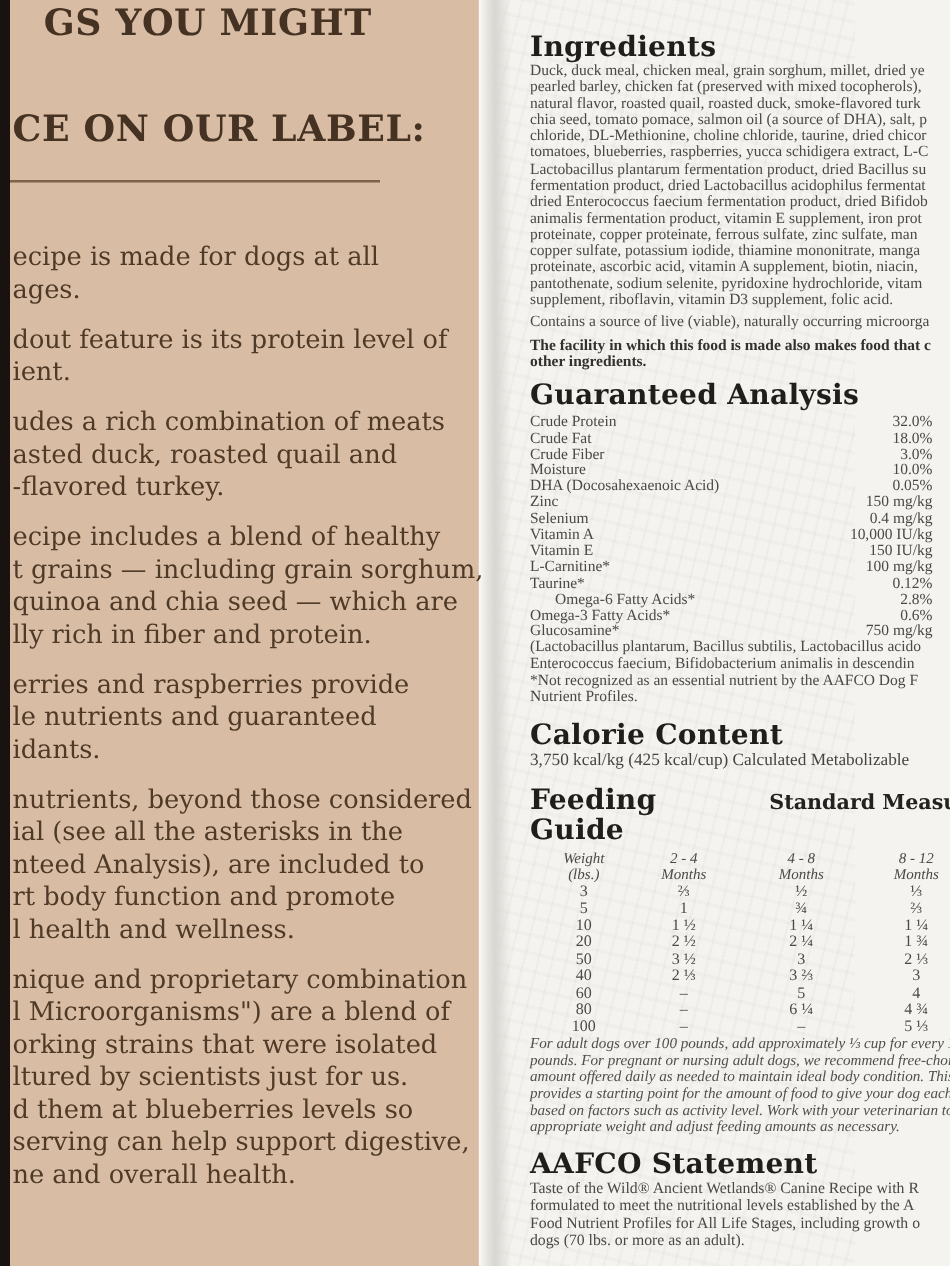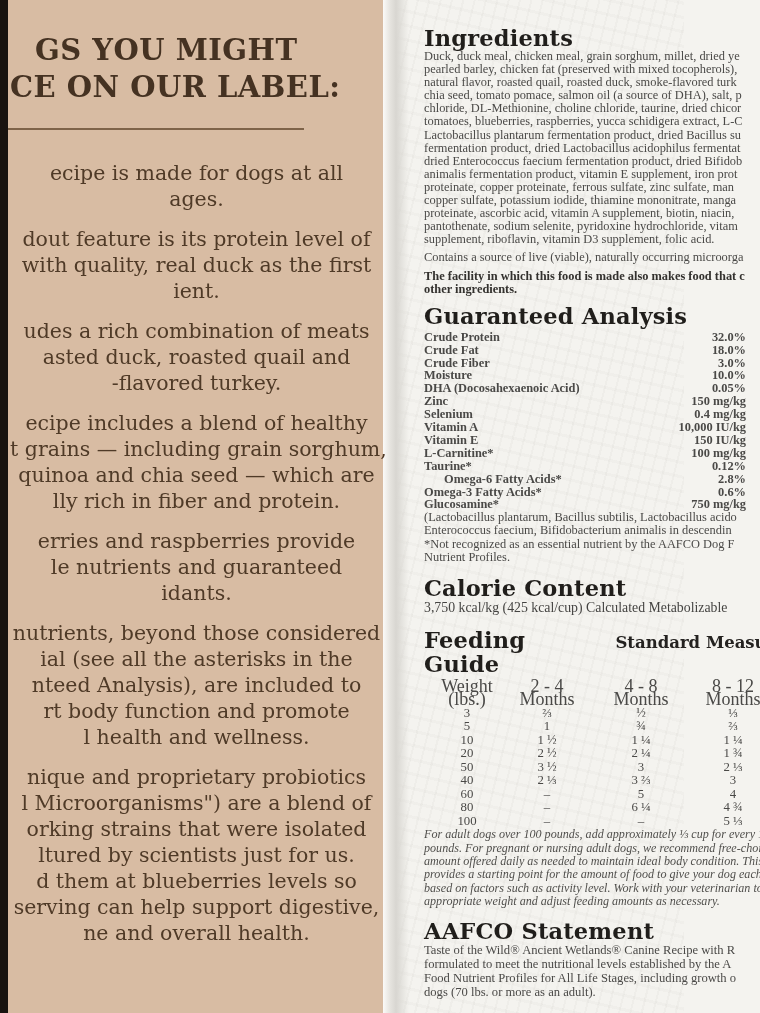--- a/index.html
+++ b/index.html
@@ -13,28 +13,28 @@
     position:absolute;left:0;top:0;width:8px;height:100%;
     background:#181310;z-index:3;
   }
   .left-panel{
     position:absolute;left:8px;top:0;width:375px;height:100%;
     background:#d8bca3;color:#4f3a27;z-index:2;
     font-family:"DejaVu Serif", serif;
   }
   .lp-heading{
     font-weight:bold;font-size:29px;line-height:37px;letter-spacing:.5px;
-    color:#453222;padding-top:32px;
+    color:#453222;
   }
   .lp-heading .hline1{margin-left:27px;}
-  .lp-heading .hline2{margin-left:2px;}
+  .lp-heading .hline2{margin-left:2px;margin-top:48px;}
   .lp-divider{
     height:2px;background:#7e6349;border:0;margin:22px 0 0 0;width:296px;
   }
-  .lp-paras{padding-top:30px;text-align:center;}
+  .lp-paras{padding-top:46px;}
   .para{margin:0 0 14px 0;}
   .pline{
     font-size:20.5px;line-height:26px;white-space:nowrap;margin-left:2px;
   }
   
   .right-panel{
     position:absolute;left:383px;top:0;width:301px;height:100%;
     background:
       repeating-linear-gradient(104deg, rgba(120,115,105,0.045) 0 2px, rgba(255,255,255,0) 2px 11px),
       repeating-linear-gradient(13deg, rgba(125,120,110,0.035) 0 3px, rgba(255,255,255,0) 3px 14px),
@@ -52,37 +52,37 @@
     font-family:"DejaVu Serif", serif;font-weight:bold;color:#201e1b;
     font-size:22.5px;line-height:24px;margin:0;letter-spacing:.2px;
   }
   .tline{
     font-size:12.4px;line-height:13.1px;white-space:nowrap;color:#4a4947;
   }
   .gap-s{height:5px;}
   .gap-m{height:8px;}
   .bold .tline, .tline.bold{font-weight:bold;color:#33312e;}
   
-  .ga-table{width:322px;font-weight:bold;}
+  .ga-table{width:322px;}
   .ga-row{display:flex;justify-content:space-between;position:relative;
     font-size:12.4px;line-height:12.9px;color:#4a4947;}
   .ga-label{white-space:nowrap;}
   .ga-value{white-space:nowrap;}
   .ga-value.long{position:absolute;left:166px;top:0;}
   
   .cal-text{font-size:13.8px;line-height:16px;white-space:nowrap;color:#454442;}
   
   .fg-titlerow{display:flex;align-items:baseline;}
   .fg-sub{
     font-family:"DejaVu Serif", serif;font-weight:bold;color:#242220;
     font-size:16.5px;margin-left:27px;white-space:nowrap;
   }
   .fg-grid{display:grid;grid-template-columns:70px 90px 98px 86px;margin-left:8px;}
   .fg-grid > div{text-align:center;}
-  .fg-headcell{font-size:18px;line-height:13.5px;color:#4a4947;}
+  .fg-headcell{font-size:12px;line-height:13.5px;color:#4a4947;font-style:italic;}
   .fg-cell{font-size:12.8px;line-height:13.5px;color:#4a4947;}
   .fg-note .tline{font-style:italic;font-size:12.1px;line-height:13.4px;color:#504f4c;}
   
   .aafco-text .tline{font-size:12.6px;line-height:14.2px;}
 </style>
 </head>
 <body>
 
 <div class="edge-strip"></div>
 
@@ -92,21 +92,20 @@
     <div class="hline2">CE ON OUR LABEL:</div>
   </div>
   <hr class="lp-divider">
   <div class="lp-paras" id="left-paras">
       <div class="para">
         <div class="pline">ecipe is made for dogs at all</div>
         <div class="pline">ages.</div>
       </div>
       <div class="para">
         <div class="pline">dout feature is its protein level of</div>
-        <div class="pline">with quality, real duck as the first</div>
         <div class="pline">ient.</div>
       </div>
       <div class="para">
         <div class="pline">udes a rich combination of meats</div>
         <div class="pline">asted duck, roasted quail and</div>
         <div class="pline">-flavored turkey.</div>
       </div>
       <div class="para">
         <div class="pline">ecipe includes a blend of healthy</div>
         <div class="pline">t grains — including grain sorghum,</div>
@@ -119,21 +118,21 @@
         <div class="pline">idants.</div>
       </div>
       <div class="para">
         <div class="pline">nutrients, beyond those considered</div>
         <div class="pline">ial (see all the asterisks in the</div>
         <div class="pline">nteed Analysis), are included to</div>
         <div class="pline">rt body function and promote</div>
         <div class="pline">l health and wellness.</div>
       </div>
       <div class="para">
-        <div class="pline">nique and proprietary probiotics</div>
+        <div class="pline">nique and proprietary combination</div>
         <div class="pline">l Microorganisms") are a blend of</div>
         <div class="pline">orking strains that were isolated</div>
         <div class="pline">ltured by scientists just for us.</div>
         <div class="pline">d them at blueberries levels so</div>
         <div class="pline">serving can help support digestive,</div>
         <div class="pline">ne and overall health.</div>
       </div>
     </div>
 </div>
 

